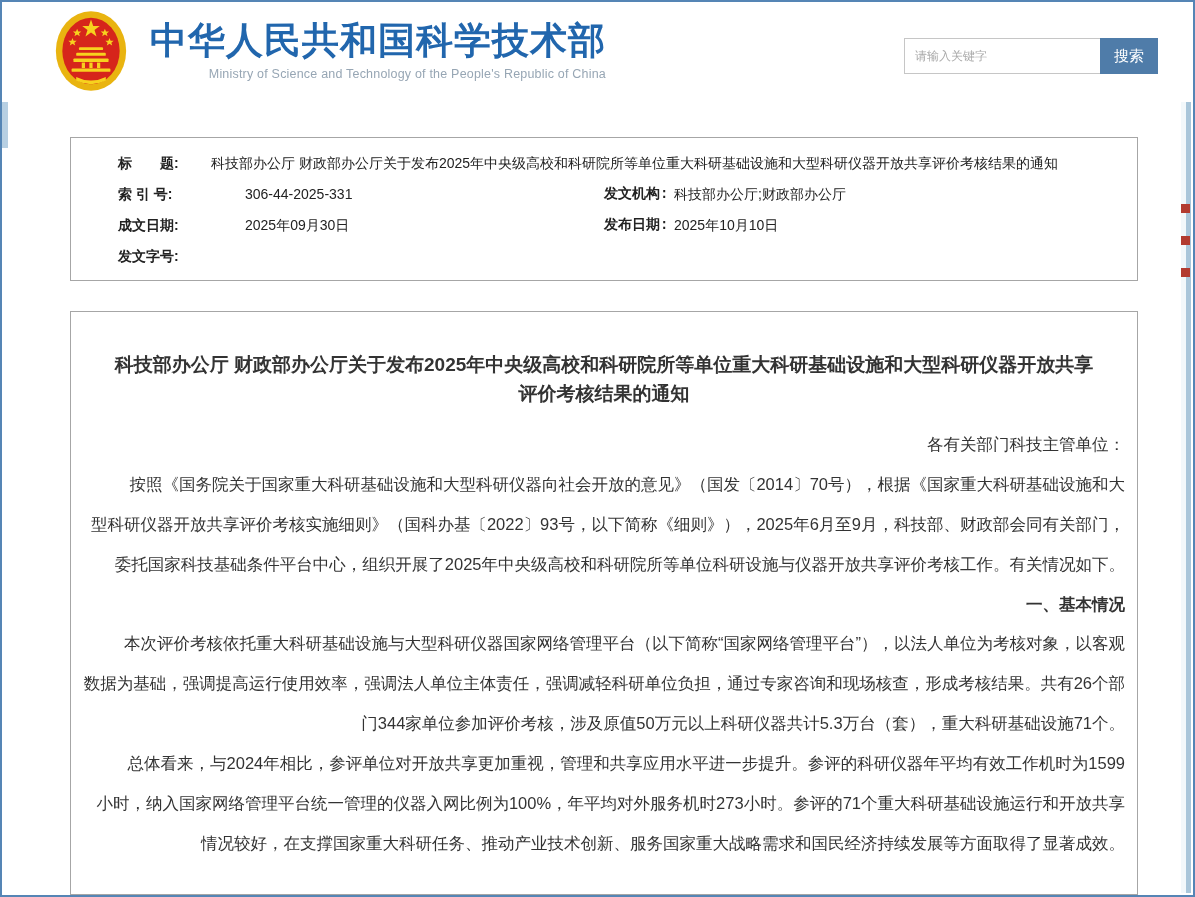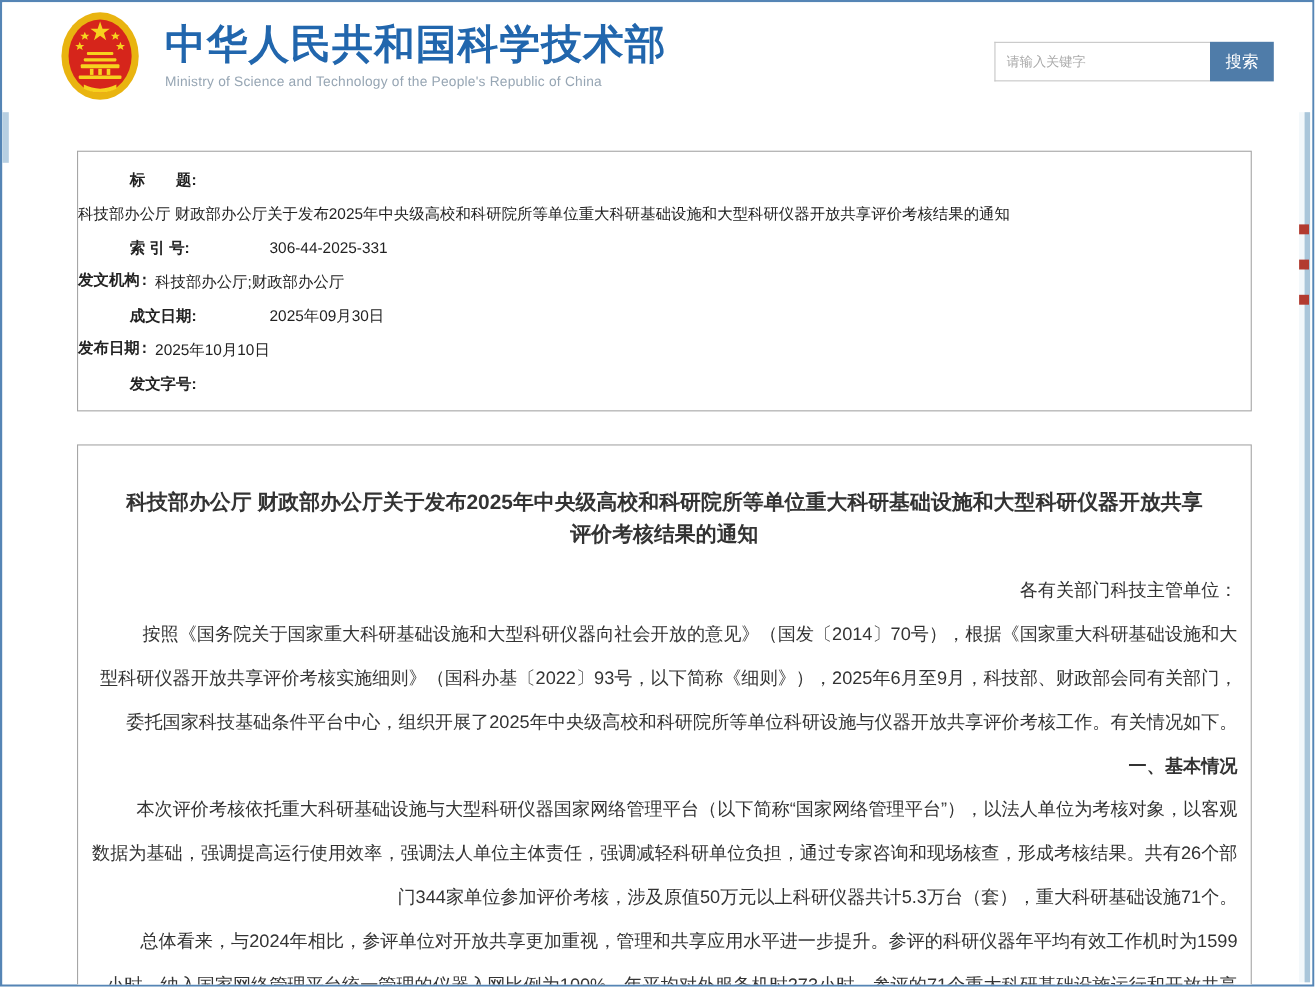--- a/index.html
+++ b/index.html
@@ -3,36 +3,36 @@
 <meta charset="utf-8">
 <style>
   * { box-sizing: border-box; }
   html,body { margin:0; padding:0; background:#fff; }
   body { width:1195px; height:897px; font-family:"Liberation Sans","DejaVu Sans",sans-serif; }
   .frame { position:relative; width:1195px; height:897px; border:2px solid #5585b5; background:#fff; overflow:hidden; }
 
   
   .site-header { height:98px; background:#fff; display:flex; align-items:center; padding-left:52px; position:relative; }
   .emblem { width:74px; height:82px; margin-right:22px; flex:0 0 auto; cursor:pointer; }
-  .site-titles { display:flex; flex-direction:column; }
+  .site-titles { display:flex; flex-direction:column;text-align:right; }
   .site-title { font-size:37px; font-weight:bold; color:#2166ad; line-height:1.1; letter-spacing:1px; }
   .site-subtitle { font-size:12.5px; color:#97a6b4; margin-top:5px; letter-spacing:0.2px; }
   .search-area { position:absolute; right:35px; top:36px; display:flex; }
   .search-input { width:196px; height:36px; border:1px solid #c6c6c6; border-right:none; padding:0 10px; font-size:12px; color:#333; outline:none; font-family:inherit; }
   .search-input::placeholder { color:#a9a9a9; }
   .search-btn { width:58px; height:36px; background:#4f7ca9; color:#fff; border:none; font-size:15px; cursor:pointer; font-family:inherit; }
 
   
   .main-nav { height:46px; background:#1f5380; display:flex; align-items:center; justify-content:space-around; padding:0 14px; }
   .nav-item { color:#ffffff; font-size:17px; cursor:pointer; white-space:nowrap; }
   .nav-left-sliver { position:absolute; left:0; top:100px; width:6px; height:46px; background:#b7cfe2; }
 
   
   .meta-box { border:1px solid #a6a6a6; margin:37px 55px 0 68px; padding:10px 0 8px 0; background:#fff; }
-  .meta-row { display:flex; line-height:31px; font-size:14px; color:#222;flex-direction:column; }
+  .meta-row { display:flex; line-height:31px; font-size:14px; color:#222; }
   .meta-label { font-weight:bold; white-space:pre; margin-left:47px; width:93px; flex:0 0 auto; }
   .meta-col { display:flex; }
   .meta-col.left { width:533px; flex:0 0 auto;gap:34px; }
   .meta-col.right .meta-label { margin-left:0; width:70px;font-family:Liberation Mono, monospace; }
   .meta-value { color:#222; white-space:nowrap; overflow:hidden; }
   .meta-row.title-row .meta-value { max-width:900px; }
 
   
   .doc-box { border:1px solid #a6a6a6; margin:30px 55px 0 68px; padding:38px 12px 30px; min-height:580px; background:#fff; }
   .doc-title { text-align:center; font-weight:bold; font-size:19px; color:#333; line-height:1.55; margin:0 28px 16px; }

